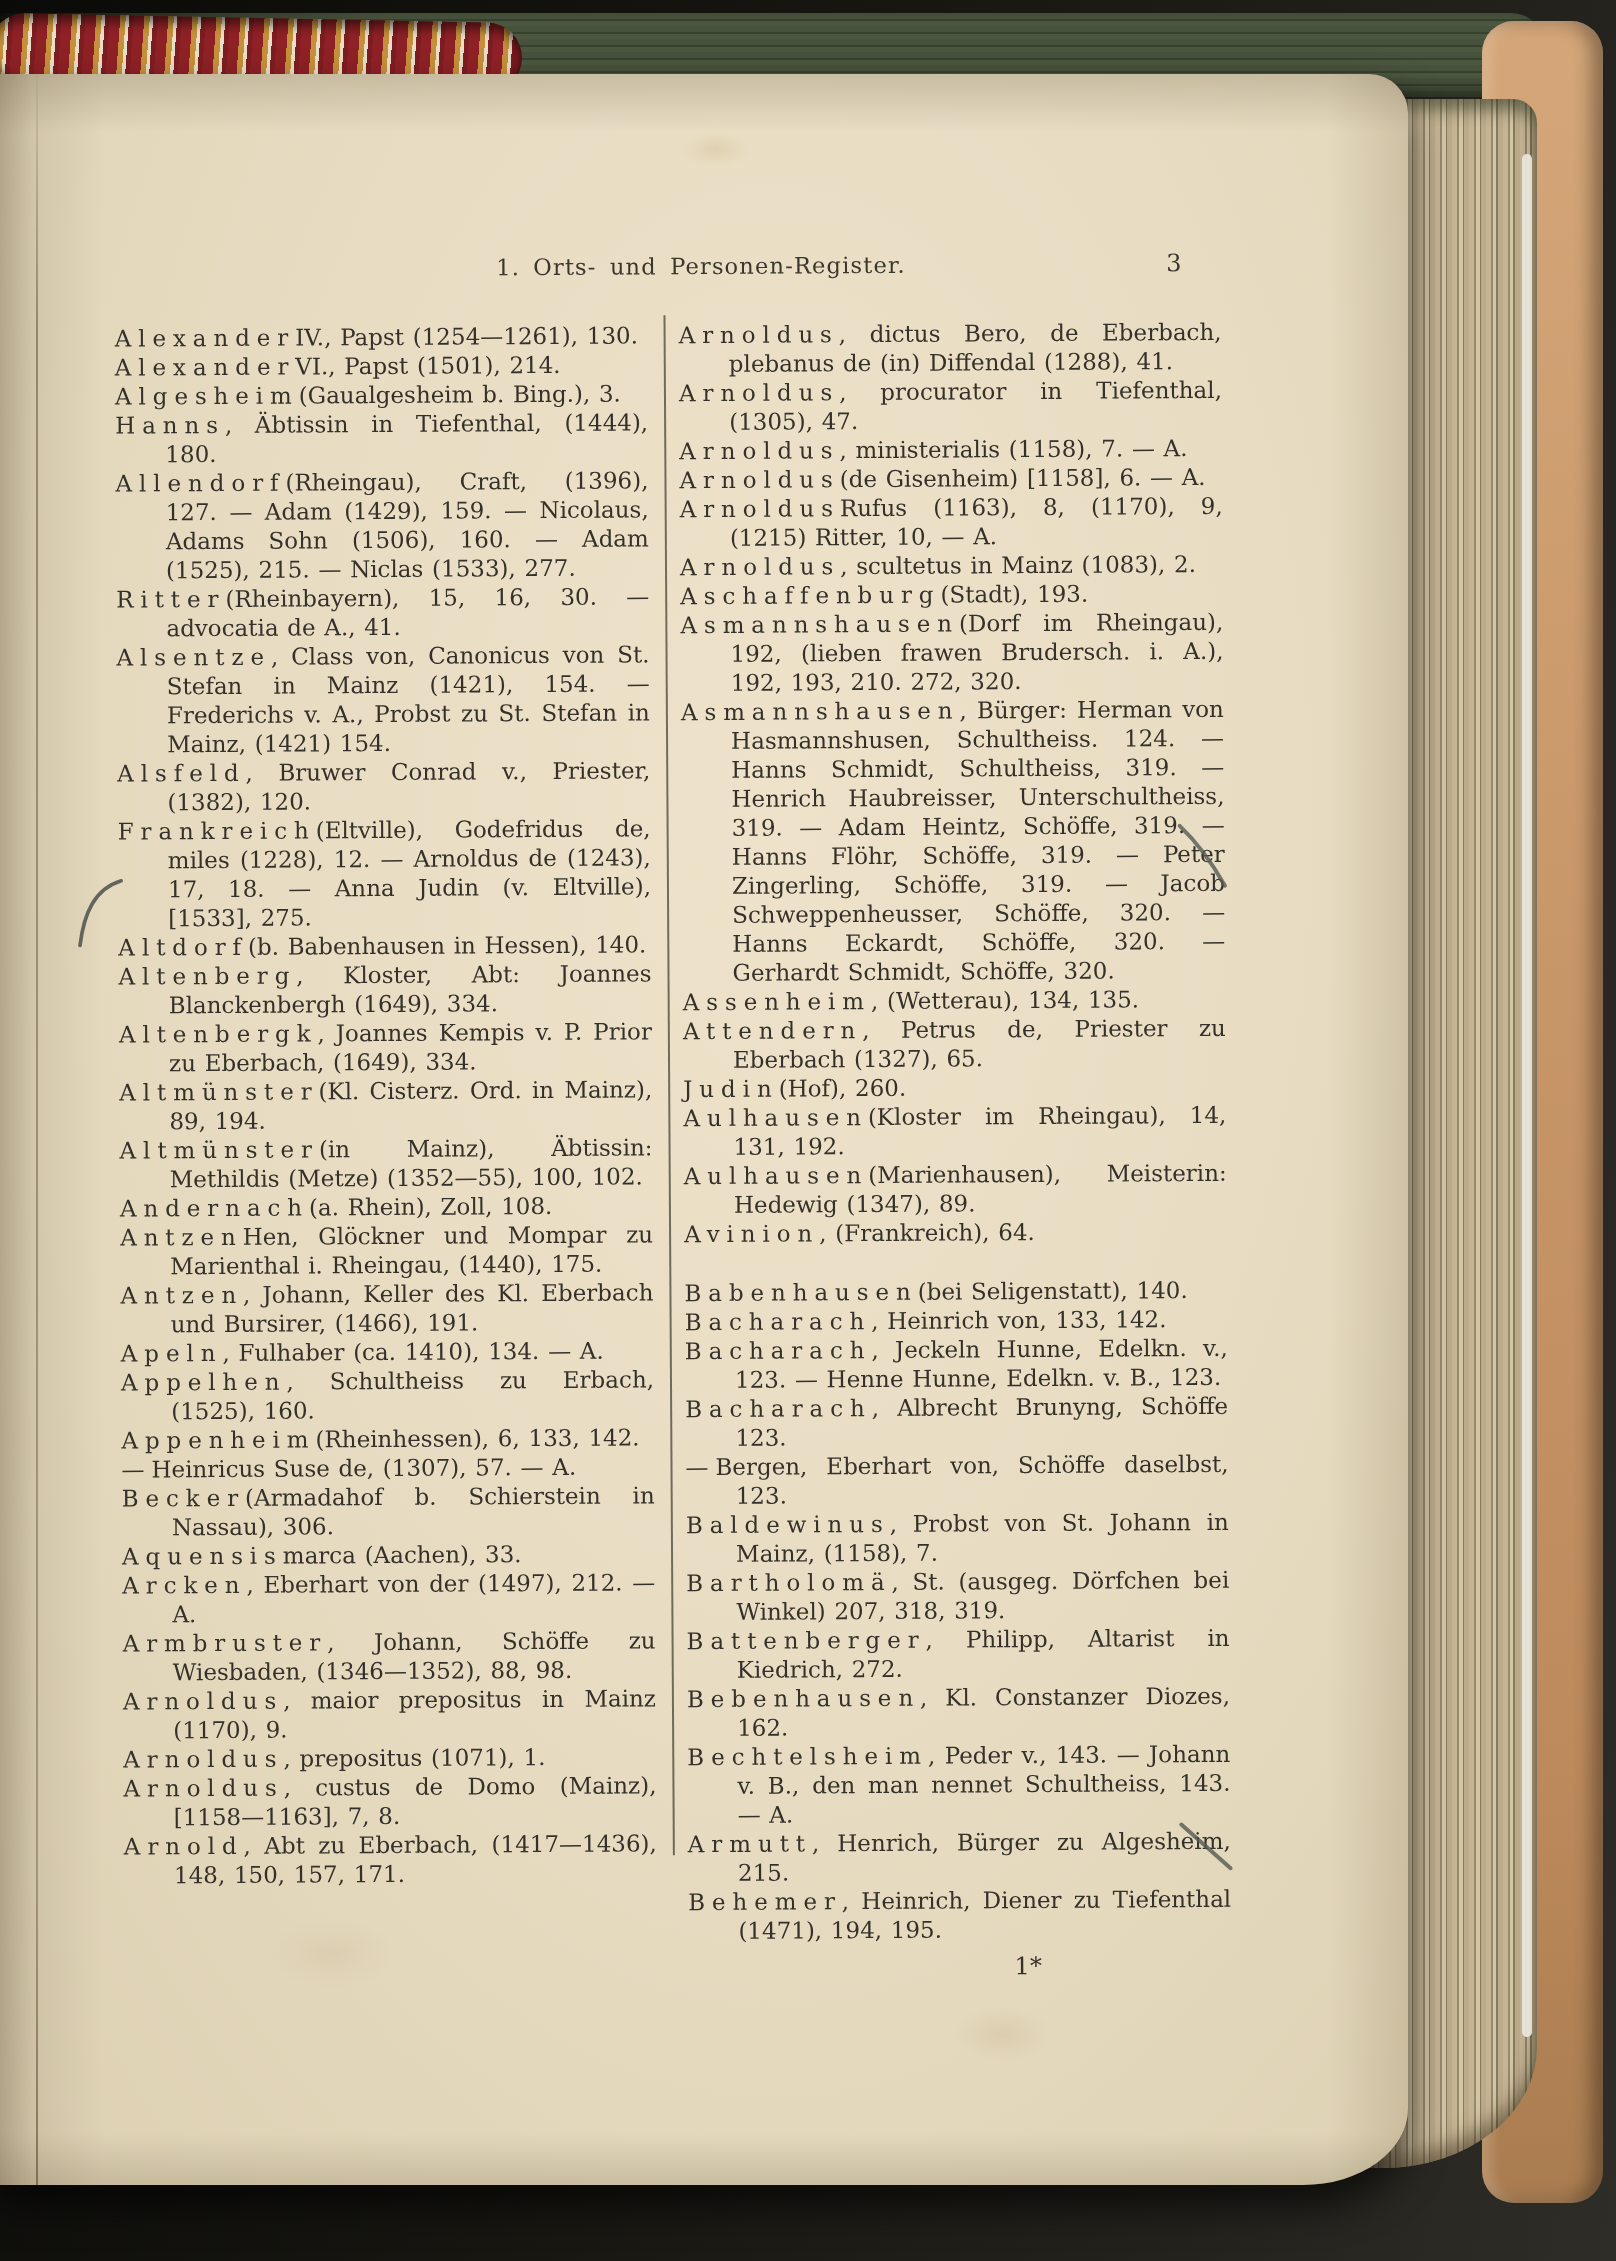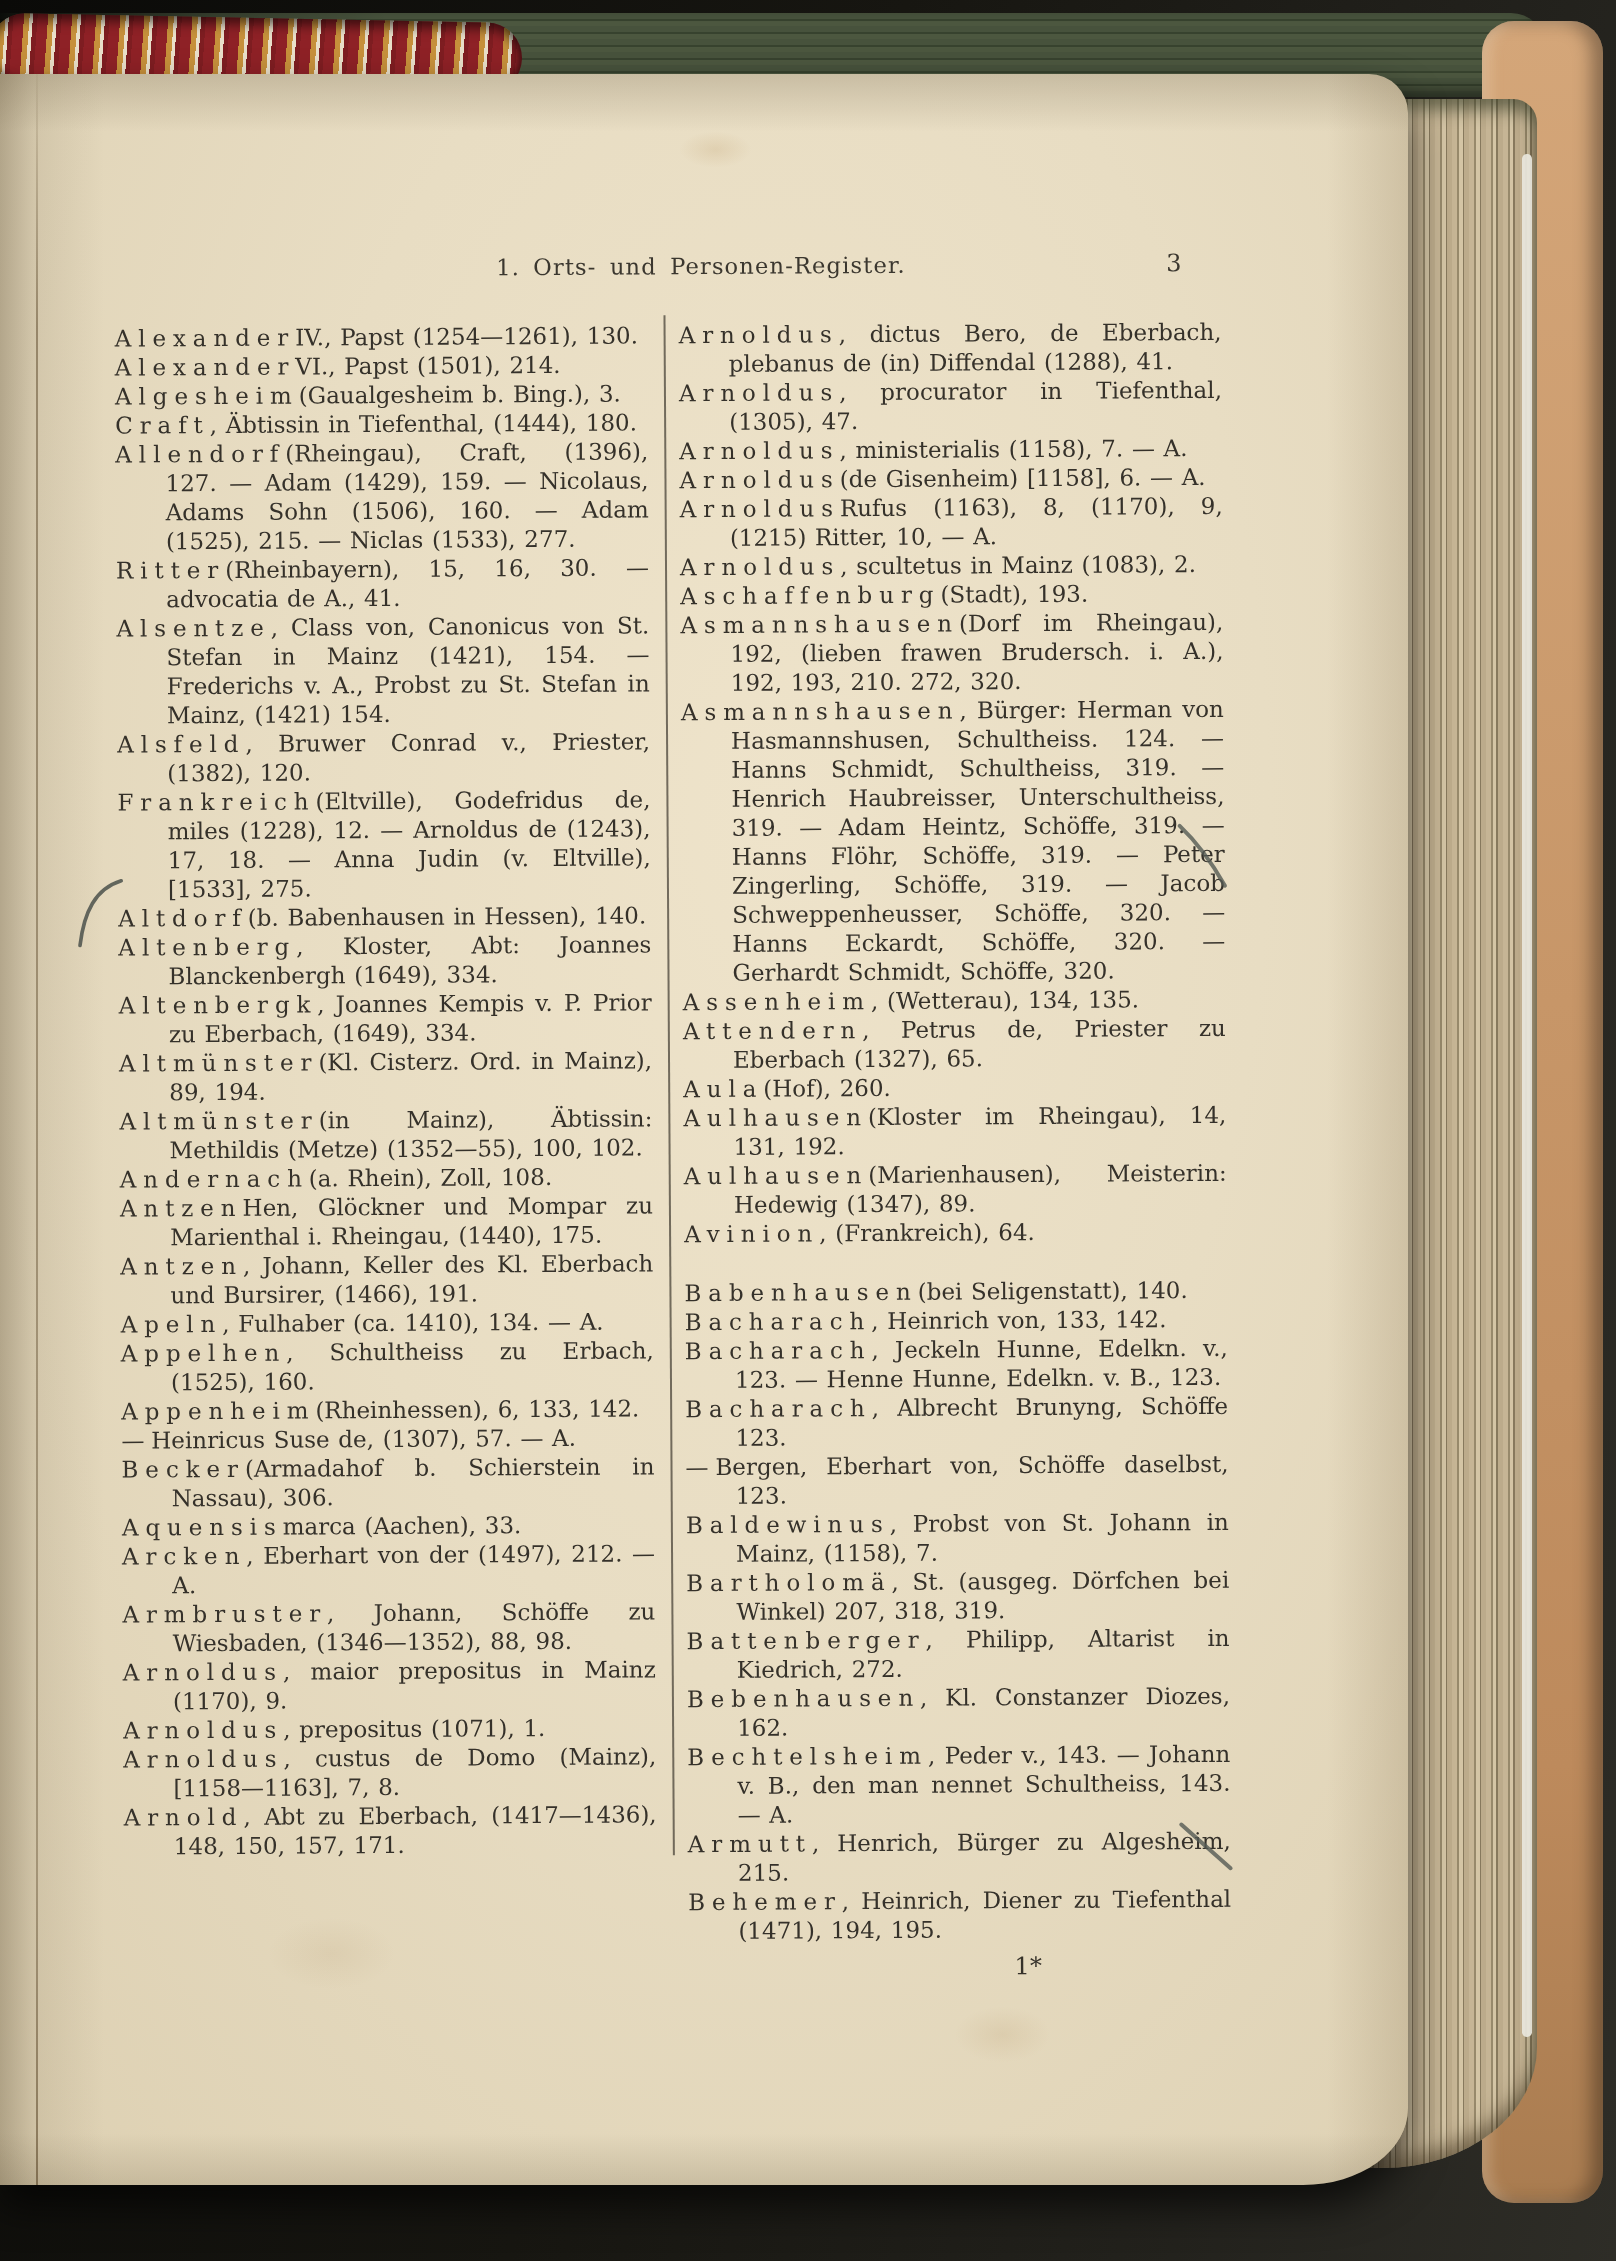--- a/index.html
+++ b/index.html
@@ -85,21 +85,21 @@
       <div class="running-head">1. Orts- und Personen-Register.</div>
       <div class="folio">3</div>
 
       <div class="columns">
         <div class="divider"></div>
 
         <div class="col col-left">
           <p class="entry"><span class="hw">Alexander</span><span>IV., Papst (1254—1261), 130.</span></p>
           <p class="entry"><span class="hw">Alexander</span><span>VI., Papst (1501), 214.</span></p>
           <p class="entry"><span class="hw">Algesheim</span><span>(Gaualgesheim b. Bing.), 3.</span></p>
-          <p class="entry"><span class="hw">Craft</span><span>, Äbtissin in Tiefenthal, (1444), 180.</span></p>
+          <p class="entry"><span class="hw">Hanns</span><span>, Äbtissin in Tiefenthal, (1444), 180.</span></p>
           <p class="entry"><span class="hw">Allendorf</span><span>(Rheingau), Craft, (1396), 127. — Adam (1429), 159. — Nicolaus, Adams Sohn (1506), 160. — Adam (1525), 215. — Niclas (1533), 277.</span></p>
           <p class="entry"><span class="hw">Ritter</span><span>(Rheinbayern), 15, 16, 30. — advocatia de A., 41.</span></p>
           <p class="entry"><span class="hw">Alsentze</span><span>, Class von, Canonicus von St. Stefan in Mainz (1421), 154. — Frederichs v. A., Probst zu St. Stefan in Mainz, (1421) 154.</span></p>
           <p class="entry"><span class="hw">Alsfeld</span><span>, Bruwer Conrad v., Priester, (1382), 120.</span></p>
           <p class="entry"><span class="hw">Frankreich</span><span>(Eltville), Godefridus de, miles (1228), 12. — Arnoldus de (1243), 17, 18. — Anna Judin (v. Eltville), [1533], 275.</span></p>
           <p class="entry"><span class="hw">Altdorf</span><span>(b. Babenhausen in Hessen), 140.</span></p>
           <p class="entry"><span class="hw">Altenberg</span><span>, Kloster, Abt: Joannes Blanckenbergh (1649), 334.</span></p>
           <p class="entry"><span class="hw">Altenbergk</span><span>, Joannes Kempis v. P. Prior zu Eberbach, (1649), 334.</span></p>
           <p class="entry"><span class="hw">Altmünster</span><span>(Kl. Cisterz. Ord. in Mainz), 89, 194.</span></p>
           <p class="entry"><span class="hw">Altmünster</span><span>(in Mainz), Äbtissin: Methildis (Metze) (1352—55), 100, 102.</span></p>
@@ -125,21 +125,21 @@
           <p class="entry"><span class="hw">Arnoldus</span><span>, procurator in Tiefenthal, (1305), 47.</span></p>
           <p class="entry"><span class="hw">Arnoldus</span><span>, ministerialis (1158), 7. — A.</span></p>
           <p class="entry"><span class="hw">Arnoldus</span><span>(de Gisenheim) [1158], 6. — A.</span></p>
           <p class="entry"><span class="hw">Arnoldus</span><span>Rufus (1163), 8, (1170), 9, (1215) Ritter, 10, — A.</span></p>
           <p class="entry"><span class="hw">Arnoldus</span><span>, scultetus in Mainz (1083), 2.</span></p>
           <p class="entry"><span class="hw">Aschaffenburg</span><span>(Stadt), 193.</span></p>
           <p class="entry"><span class="hw">Asmannshausen</span><span>(Dorf im Rheingau), 192, (lieben frawen Brudersch. i. A.), 192, 193, 210. 272, 320.</span></p>
           <p class="entry"><span class="hw">Asmannshausen</span><span>, Bürger: Herman von Hasmannshusen, Schultheiss. 124. — Hanns Schmidt, Schultheiss, 319. — Henrich Haubreisser, Unterschultheiss, 319. — Adam Heintz, Schöffe, 319. — Hanns Flöhr, Schöffe, 319. — Peter Zingerling, Schöffe, 319. — Jacob Schweppenheusser, Schöffe, 320. — Hanns Eckardt, Schöffe, 320. — Gerhardt Schmidt, Schöffe, 320.</span></p>
           <p class="entry"><span class="hw">Assenheim</span><span>, (Wetterau), 134, 135.</span></p>
           <p class="entry"><span class="hw">Attendern</span><span>, Petrus de, Priester zu Eberbach (1327), 65.</span></p>
-          <p class="entry"><span class="hw">Aula</span><span>(Hof), 260.</span></p>
+          <p class="entry"><span class="hw">Judin</span><span>(Hof), 260.</span></p>
           <p class="entry"><span class="hw">Aulhausen</span><span>(Kloster im Rheingau), 14, 131, 192.</span></p>
           <p class="entry"><span class="hw">Aulhausen</span><span>(Marienhausen), Meisterin: Hedewig (1347), 89.</span></p>
           <p class="entry"><span class="hw">Avinion</span><span>, (Frankreich), 64.</span></p>
           <p class="entry gap-before"><span class="hw">Babenhausen</span><span>(bei Seligenstatt), 140.</span></p>
           <p class="entry"><span class="hw">Bacharach</span><span>, Heinrich von, 133, 142.</span></p>
           <p class="entry"><span class="hw">Bacharach</span><span>, Jeckeln Hunne, Edelkn. v., 123. — Henne Hunne, Edelkn. v. B., 123.</span></p>
           <p class="entry"><span class="hw">Bacharach</span><span>, Albrecht Brunyng, Schöffe 123.</span></p>
           <p class="entry"><span class="hw">—</span><span>Bergen, Eberhart von, Schöffe daselbst, 123.</span></p>
           <p class="entry"><span class="hw">Baldewinus</span><span>, Probst von St. Johann in Mainz, (1158), 7.</span></p>
           <p class="entry"><span class="hw">Bartholomä</span><span>, St. (ausgeg. Dörfchen bei Winkel) 207, 318, 319.</span></p>

